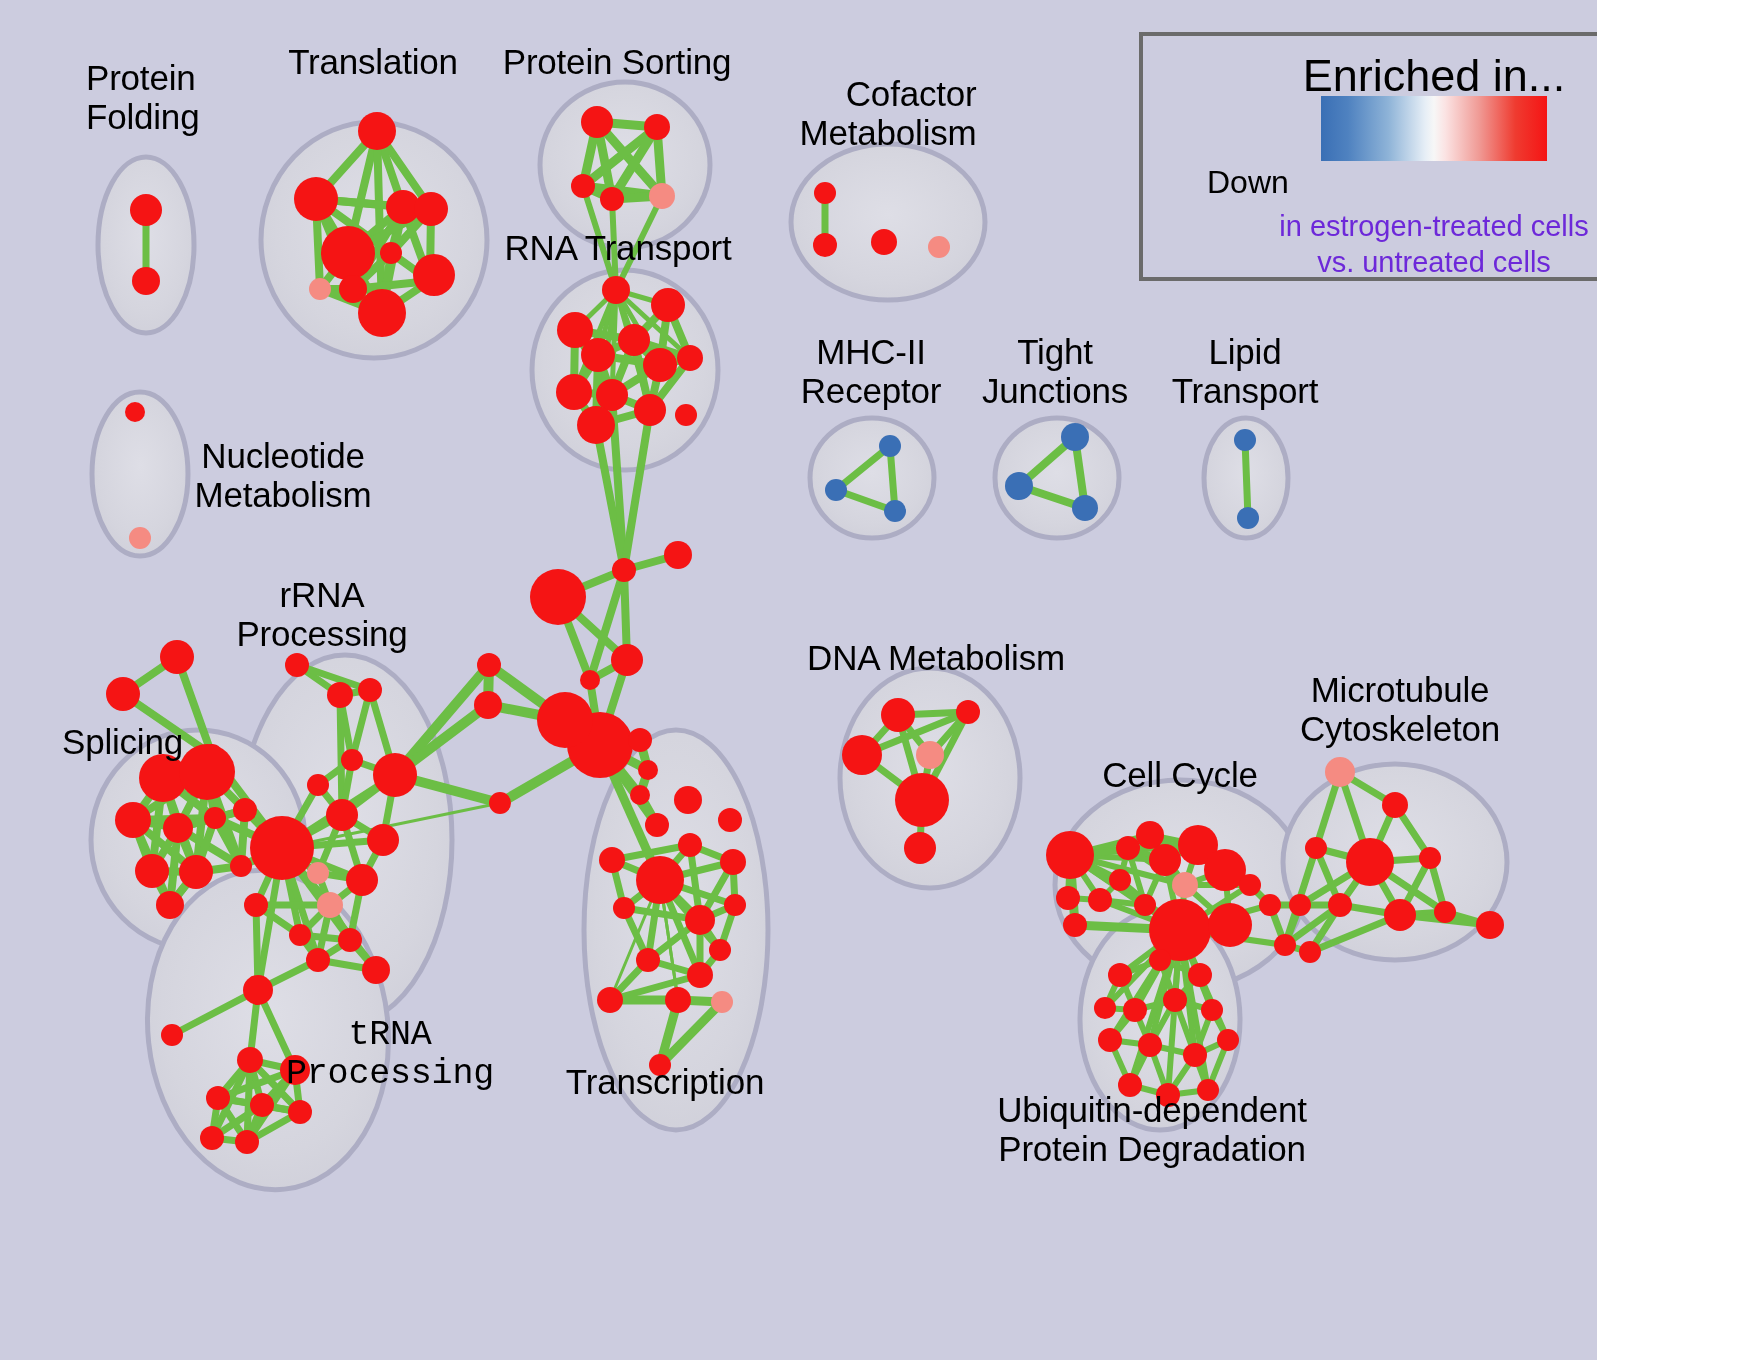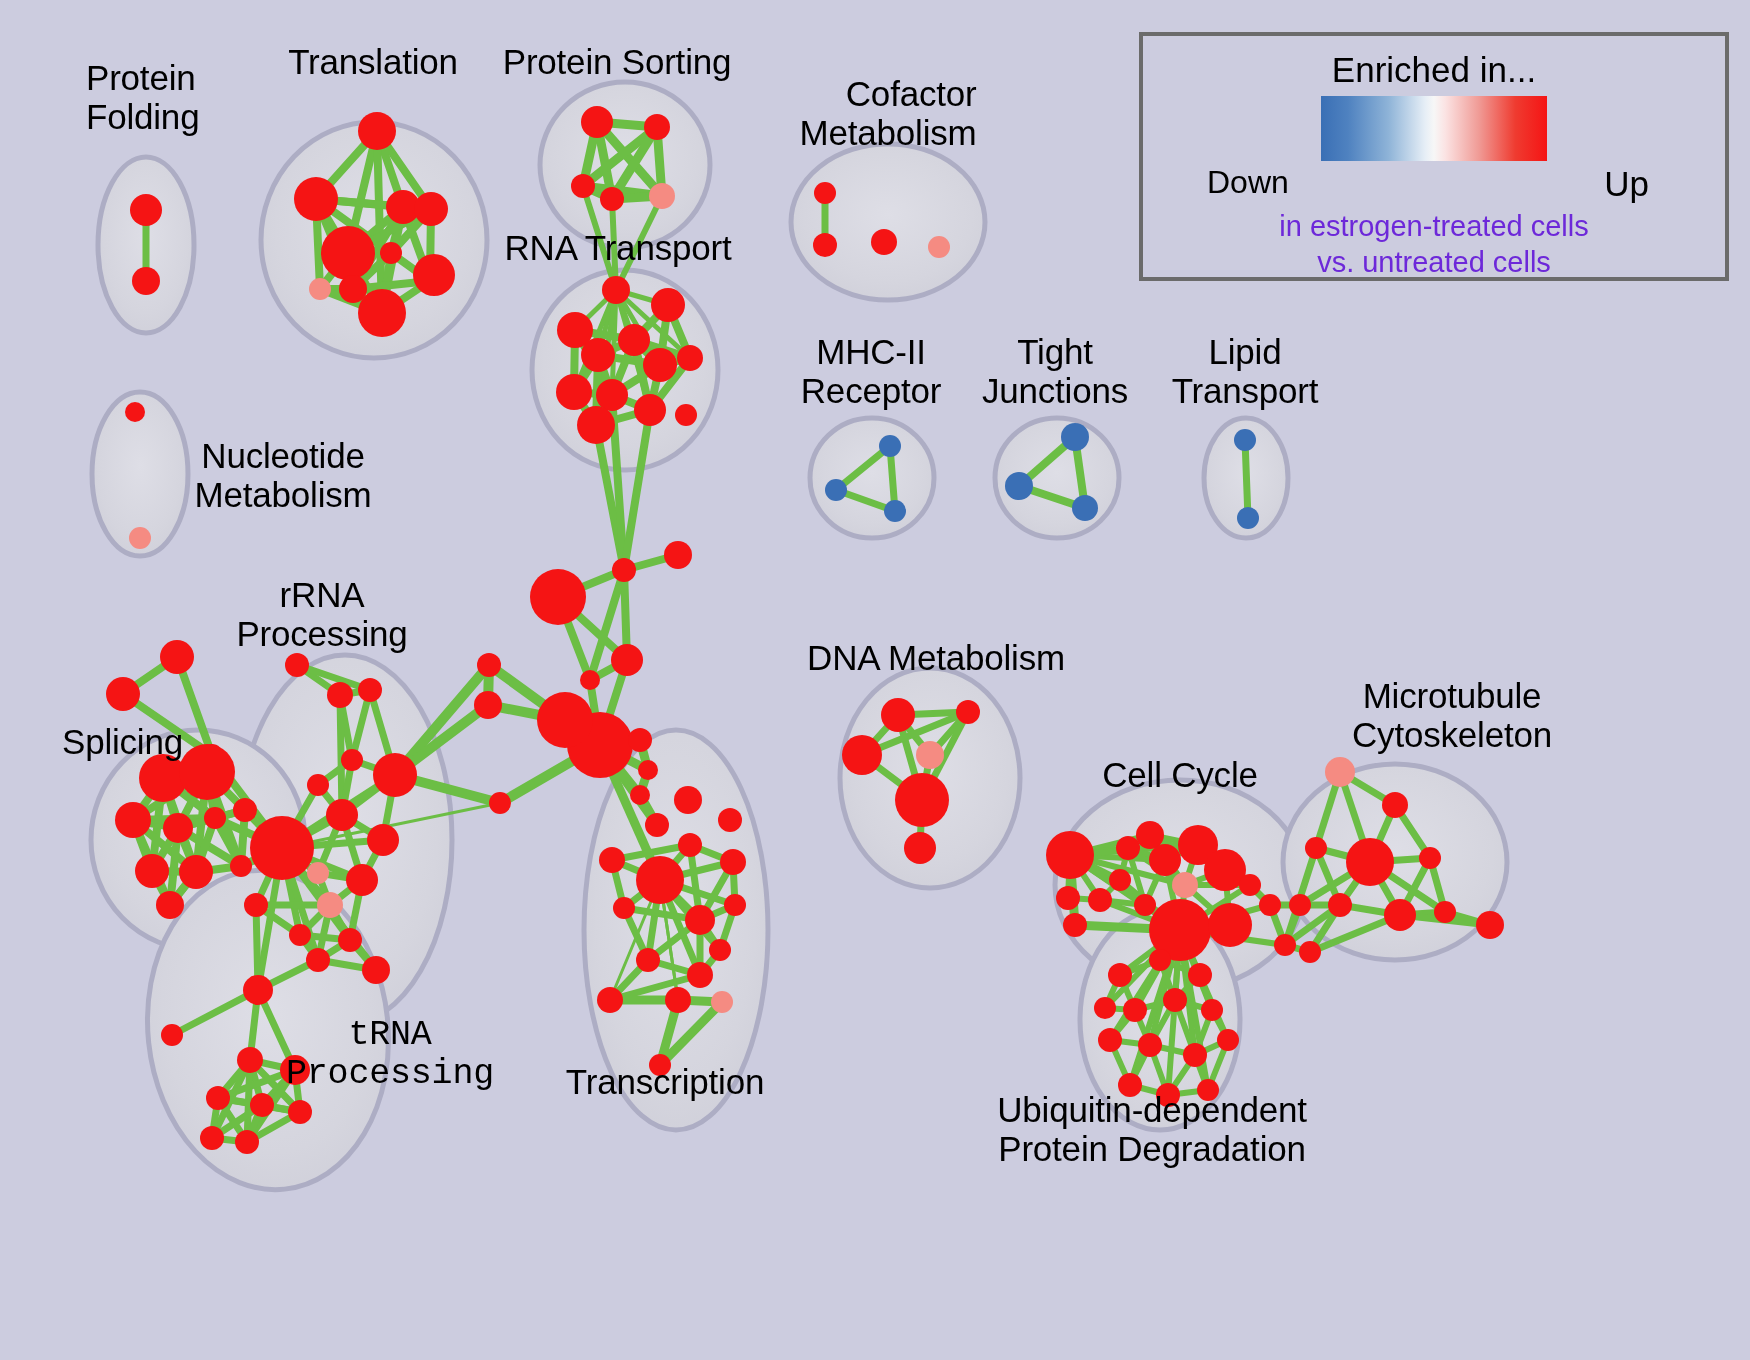--- a/index.html
+++ b/index.html
@@ -1,18 +1,18 @@
 <!DOCTYPE html>
 <html><head>
 <meta charset="utf-8">
 <style>
   html,body{margin:0;padding:0;background:#ffffff;}
   #stage{
     position:relative;
-    width:1750px;height:1360px;
+    width:1597px;height:1360px;
     background:#ccccdf;
     font-family:"Liberation Sans", sans-serif;
     overflow:hidden;
   }
   #net{position:absolute;left:0;top:0;width:1750px;height:1360px;}
   .lbl{
     position:absolute;
     color:#000000;
     font-family:"Liberation Sans", sans-serif;
     font-size:35px;
@@ -28,21 +28,21 @@
   #legend{
     position:absolute;
     left:1139px;top:32px;
     width:590px;height:249px;
     background:#ccccdf;
     border:4px solid #6b6b6b;
     box-sizing:border-box;
   }
   #legend-title{
     position:absolute;left:0;top:14px;width:100%;
-    text-align:center;font-size:35px;color:#000;
+    text-align:center;font-size:45px;color:#000;
     font-family:"Liberation Sans", sans-serif;
   }
   #legend-bar{
     position:absolute;left:50%;transform:translateX(-50%);
     top:60px;width:226px;height:65px;
     background:linear-gradient(to right,
        #3a6fb5 0%, #4f82c0 12%, #8fb4d8 30%,
        #e6eef6 46%, #f7f7f7 50%, #fbe3e3 55%,
        #f09a95 70%, #ef3b30 86%, #f51414 100%);
   }
@@ -736,21 +736,21 @@
   <div class="lbl center" style="left:871px;top:332px;">MHC-II
 Receptor</div>
   <div class="lbl center" style="left:1055px;top:332px;">Tight
 Junctions</div>
   <div class="lbl center" style="left:1245px;top:332px;">Lipid
 Transport</div>
   <div class="lbl center" style="left:322px;top:575px;">rRNA
 Processing</div>
   <div class="lbl left" style="left:62px;top:722px;">Splicing</div>
   <div class="lbl center" style="left:936px;top:638px;">DNA Metabolism</div>
-  <div class="lbl center" style="left:1452px;top:670px;margin-top:6px;">Microtubule
+  <div class="lbl center" style="left:1400px;top:670px;">Microtubule
 Cytoskeleton</div>
   <div class="lbl center" style="left:1180px;top:755px;">Cell Cycle</div>
   <div class="lbl center" style="left:665px;top:1062px;">Transcription</div>
   <div class="lbl center" style="left:390px;top:1016px;font-family:Liberation Mono, monospace;">tRNA
 Processing</div>
   <div class="lbl center" style="left:1152px;top:1090px;">Ubiquitin-dependent
 Protein Degradation</div>
 
   <div id="legend">
     <div id="legend-title">Enriched in...</div>

